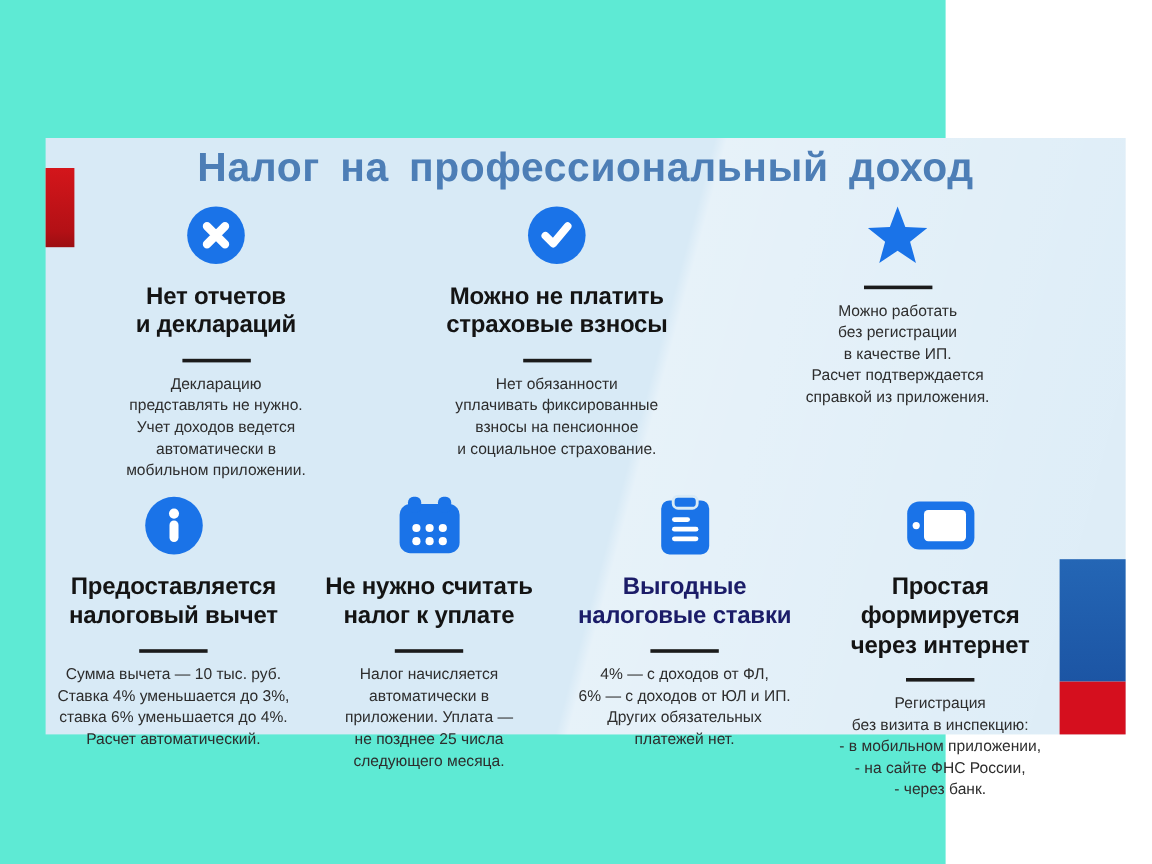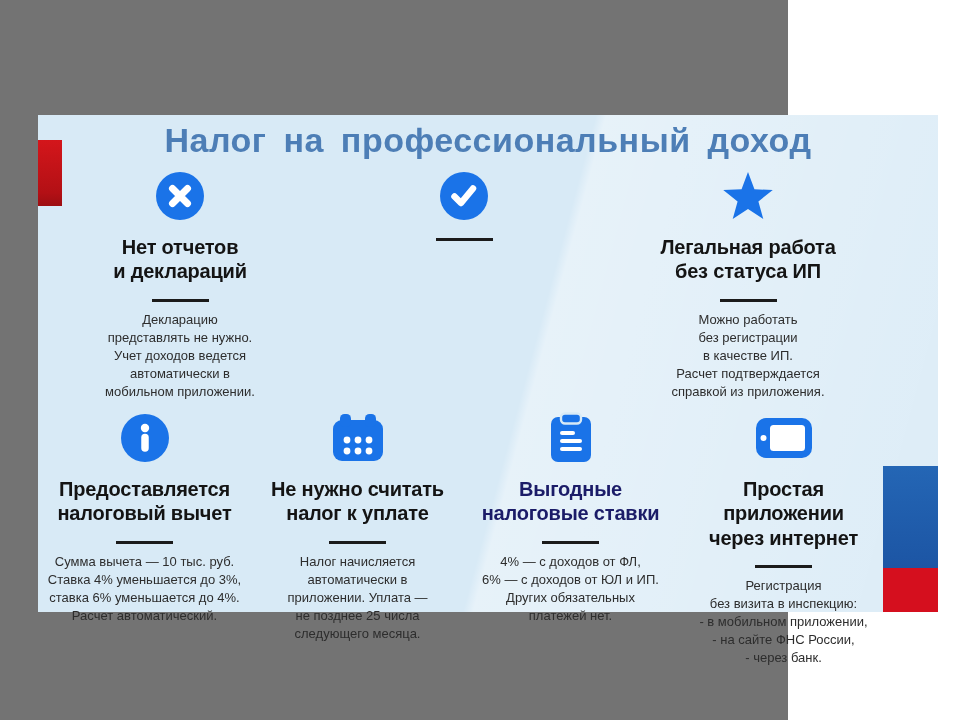--- a/index.html
+++ b/index.html
@@ -1,17 +1,17 @@
 <!DOCTYPE html>
 <html><head>
 <meta charset="utf-8">
 <style>
   * { margin:0; padding:0; box-sizing:border-box; }
   html,body { width:960px; height:720px; background:#ffffff; font-family:"Liberation Sans","DejaVu Sans",sans-serif; overflow:hidden; }
-  .stage { position:relative; width:788px; height:720px; background:#737373; }
+  .stage { position:relative; width:788px; height:720px; background:#5eead4; }
 
   .board {
     position:absolute; left:38px; top:115px; width:900px; height:497px;
     background:
       linear-gradient(105deg, rgba(255,255,255,0) 0%, rgba(255,255,255,0) 54%, rgba(255,255,255,0.38) 55%, rgba(255,255,255,0.12) 100%),
       #d8eaf6;
   }
 
   .accent-red {
     position:absolute; left:38px; top:140px; width:24px; height:66px;
@@ -75,31 +75,35 @@
       </div>
 
 
       <div class="card">
         <div class="card-icon">
           <svg width="50" height="50" viewBox="0 0 50 50">
             <circle cx="25" cy="25" r="24" fill="#1a73e8"></circle>
             <path d="M15.5 25.5 L22 32 L34 17.5" stroke="#ffffff" stroke-width="6.5" fill="none" stroke-linecap="round" stroke-linejoin="round"></path>
           </svg>
         </div>
-        <div class="divider"></div>
+        <h3 class="card-title">Можно не платить
+страховые взносы</h3>
+        <div class="divider"></div>
+        <p class="card-body">Нет обязанности
+уплачивать фиксированные
+взносы на пенсионное
+и социальное страхование.</p>
       </div>
 
       <div class="card">
         <div class="card-icon">
           <svg width="52" height="50" viewBox="0 0 50 48">
             <path d="M25 1 L31.2 17.5 L48.8 18.3 L35 29.2 L39.7 46.2 L25 36.5 L10.3 46.2 L15 29.2 L1.2 18.3 L18.8 17.5 Z" fill="#1a73e8"></path>
           </svg>
         </div>
-        <h3 class="card-title">Легальная работа
-без статуса ИП</h3>
         <div class="divider"></div>
         <p class="card-body">Можно работать
 без регистрации
 в качестве ИП.
 Расчет подтверждается
 справкой из приложения.</p>
       </div>
 
     </div>
 
@@ -166,21 +170,21 @@
       </div>
 
       <div class="card">
         <div class="card-icon">
           <svg width="58" height="42" viewBox="0 0 58 42">
             <rect x="1" y="1" width="56" height="40" rx="10" fill="#1a73e8"></rect>
             <rect x="15" y="8" width="35" height="26" rx="3.5" fill="#ffffff"></rect>
             <circle cx="8.5" cy="21" r="3" fill="#ffffff"></circle>
           </svg>
         </div>
-        <h3 class="card-title">Простая приложении
+        <h3 class="card-title">Простая формируется
 через интернет</h3>
         <div class="divider"></div>
         <p class="card-body">Регистрация
 без визита в инспекцию:
 - в мобильном приложении,
 - на сайте ФНС России,
 - через банк.</p>
       </div>
 
     </div>

